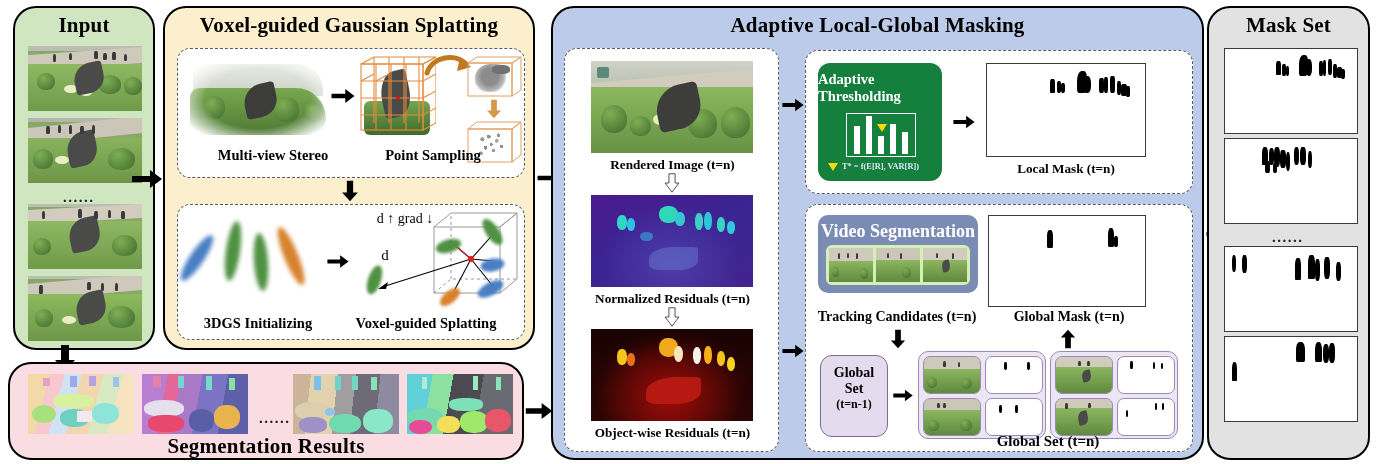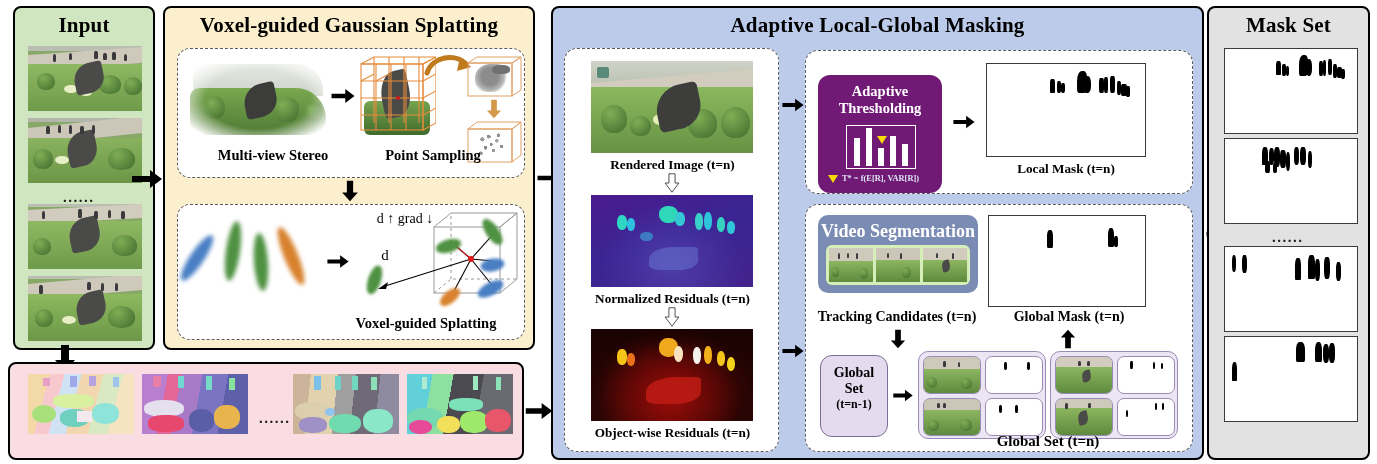--- a/index.html
+++ b/index.html
@@ -9,21 +9,21 @@
     font-family: "Liberation Serif", serif;
     overflow: hidden;
     position: relative;
   }
   .stage { position: relative; width: 1377px; height: 464px; }
 
   
   .panel {
     position: absolute;
     border: 2.5px solid #000;
-    border-radius: 8px;
+    border-radius: 23px;
   }
   .panel-title {
     text-align: center;
     font-weight: bold;
     color: #000;
     letter-spacing: .2px;
   }
   .dashbox {
     position: absolute;
     border: 1.6px dashed #5a5a5a;
@@ -100,22 +100,22 @@
   .glow { position:absolute; border-radius:45%; }
 
   
   .segtile { position:absolute; overflow:hidden; }
 
   
   .splat { position:absolute; border-radius:50%; filter: blur(2.2px); }
 
   
   .module-dark {
-    position:absolute; background:#701a75; border-radius:12px;
-    color:#fff; text-align:center; font-weight:bold;margin-top:12px;
+    position:absolute; background:#15803d; border-radius:12px;
+    color:#fff; font-weight:bold;
   }
   .module-mid {
     position:absolute; background:#7b8cb4; border-radius:10px;
     color:#fff; text-align:center; font-weight:bold;
   }
   .module-purple {
     position:absolute; background:#e4dcee; border:1.6px solid #7a6f92;
     border-radius:12px; text-align:center; font-weight:bold; color:#000;
   }
   .histo { position:absolute; border:1.6px solid #ffffff; }
@@ -270,20 +270,21 @@
       <div style="position:absolute;left:2%;top:76%;width:22%;height:24%;border-radius:45%;background:#e84a9a;"></div>
       <div style="position:absolute;left:28%;top:70%;width:22%;height:28%;border-radius:45%;background:#f2e05a;"></div>
       <div style="position:absolute;left:50%;top:62%;width:26%;height:36%;border-radius:45%;background:#9ee86a;"></div>
       <div style="position:absolute;left:74%;top:58%;width:24%;height:38%;border-radius:45%;background:#e8566a;"></div>
       <div style="position:absolute;left:40%;top:40%;width:32%;height:22%;border-radius:40%;background:#7ce0b8;"></div>
       <div style="position:absolute;left:14%;top:5%;width:5%;height:20%;background:#b0ead0;"></div>
       <div style="position:absolute;left:62%;top:4%;width:5%;height:22%;background:#9ce8c0;"></div>
       <div style="position:absolute;left:84%;top:5%;width:5%;height:21%;background:#8ae4b8;"></div>
     </div>
 
+    <div class="panel-title" style="position:absolute; left:0; right:0; top:70px; font-size:21px;">Segmentation Results</div>
   </div>
 
   <div class="arrow" style="left:524px; top:400px;">
     <svg width="30" height="22" viewBox="0 0 34 22">
       <path d="M2 8 H20 V2 L32 11 L20 20 V14 H2 Z" fill="#000"></path>
     </svg>
   </div>
 
   <div class="panel" style="left:163px; top:6px; width:372px; height:344px; background:#fcefcd;">
     <div class="panel-title" style="font-size:21px; margin-top:5px;">Voxel-guided Gaussian Splatting</div>
@@ -428,20 +429,21 @@
         </svg>
 
         <div class="splat" style="position:absolute; left:14px; top:56px; width:13px; height:30px; background:#4f9142; transform:rotate(18deg); filter:blur(1.4px);"></div>
         <div class="splat" style="position:absolute; left:88px; top:24px; width:13px; height:26px; background:#4f9142; transform:rotate(74deg); filter:blur(1.4px);"></div>
         <div class="splat" style="position:absolute; left:132px;top:8px;  width:13px; height:30px; background:#4f9142; transform:rotate(-34deg); filter:blur(1.4px);"></div>
         <div class="splat" style="position:absolute; left:132px;top:44px; width:13px; height:24px; background:#4a7fc4; transform:rotate(80deg); filter:blur(1.4px);"></div>
         <div class="splat" style="position:absolute; left:130px;top:66px; width:13px; height:28px; background:#4a7fc4; transform:rotate(62deg); filter:blur(1.4px);"></div>
         <div class="splat" style="position:absolute; left:90px; top:76px; width:12px; height:24px; background:#d8822e; transform:rotate(50deg); filter:blur(1.4px);"></div>
       </div>
 
+      <div class="cap" style="left:0px; top:110px; width:160px; font-size:14.5px;">3DGS Initializing</div>
       <div class="cap" style="left:150px; top:110px; width:196px; font-size:14.5px;">Voxel-guided Splatting</div>
     </div>
   </div>
 
   <div class="arrow" style="left:536px; top:168px;">
     <svg width="26" height="20" viewBox="0 0 34 22">
       <path d="M2 8 H20 V2 L32 11 L20 20 V14 H2 Z" fill="#000"></path>
     </svg>
   </div>
 

